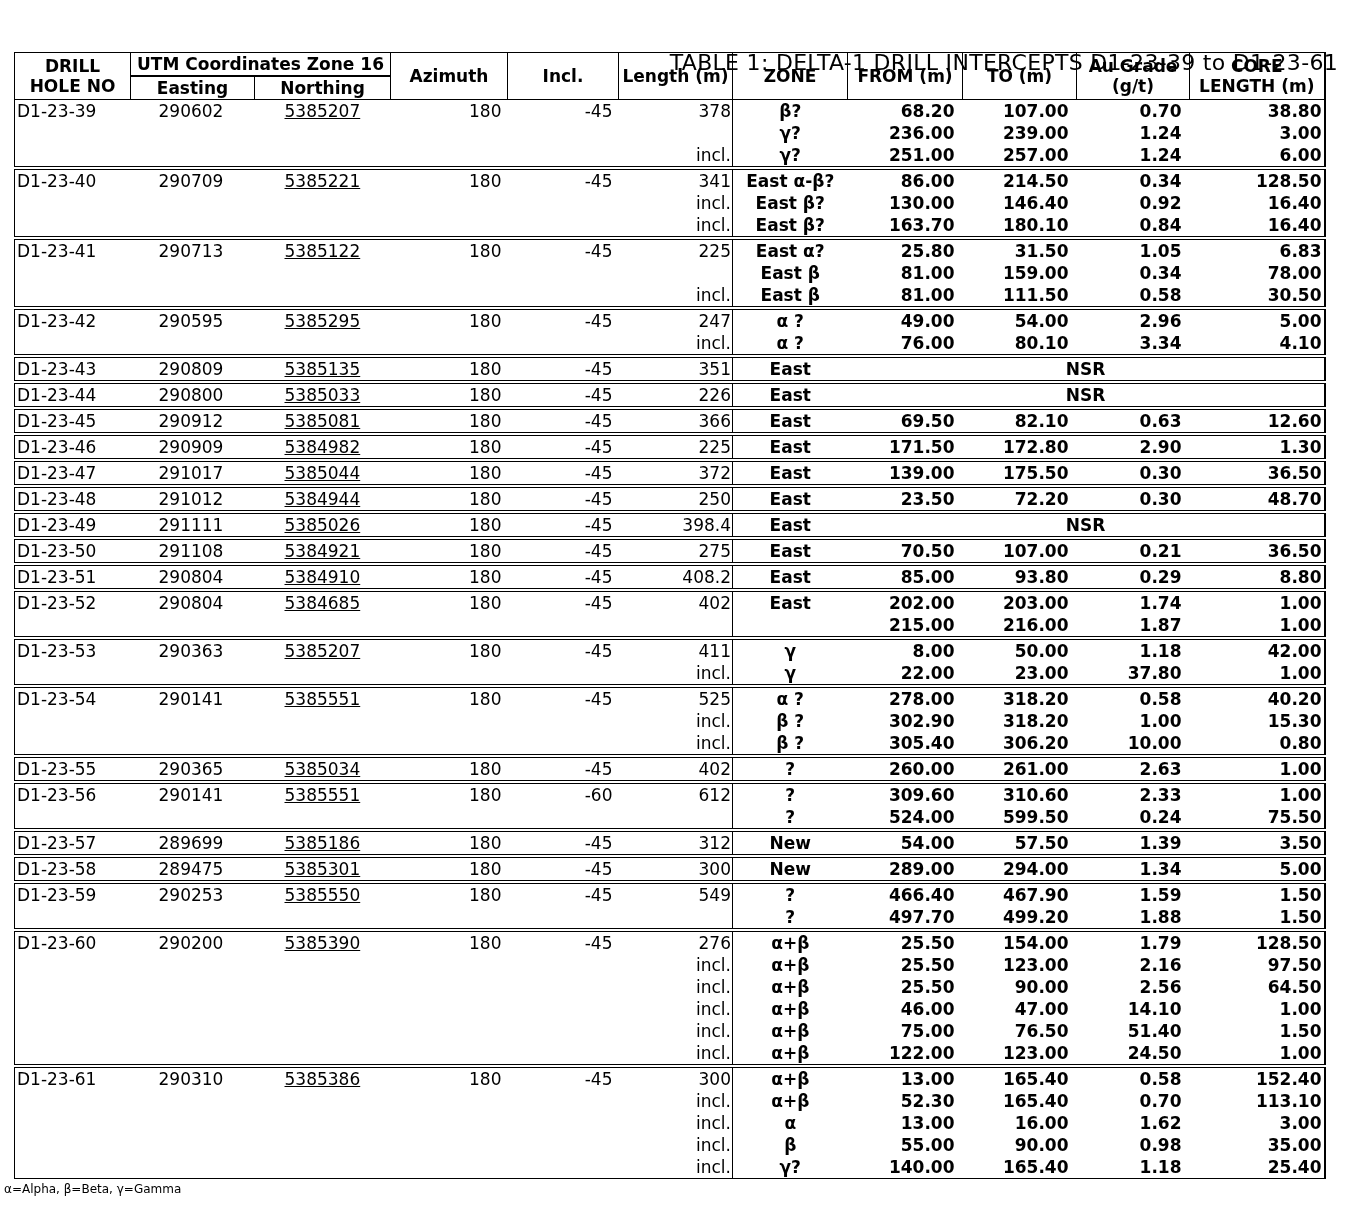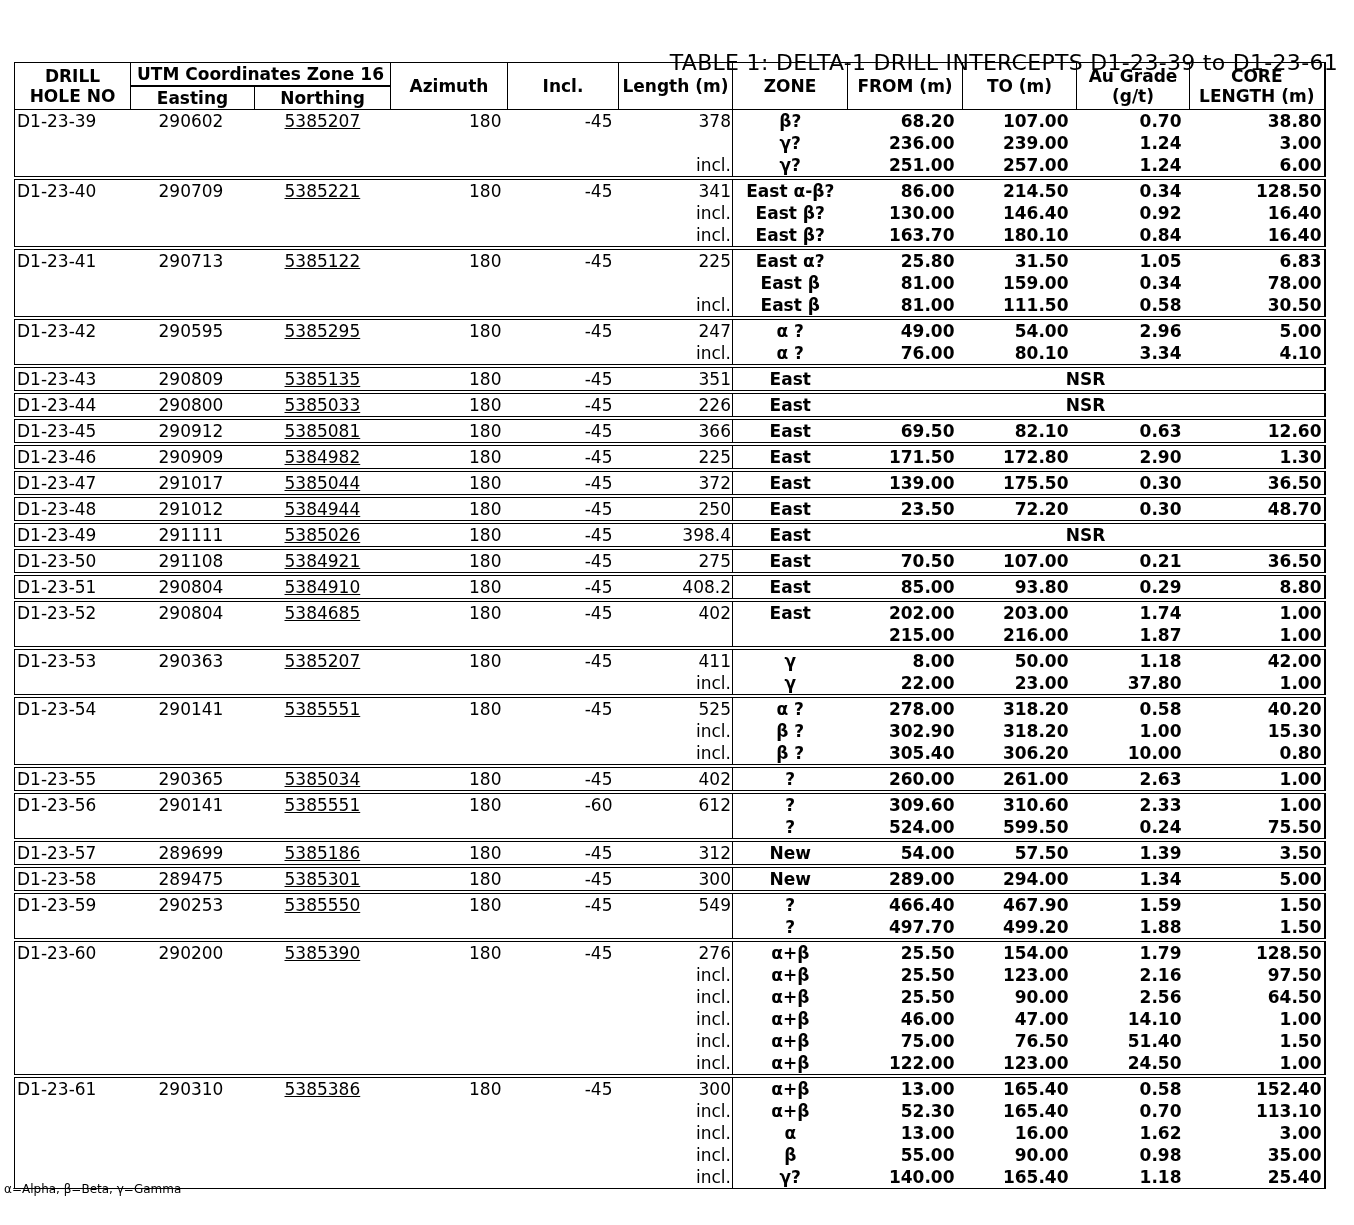--- a/index.html
+++ b/index.html
@@ -1,18 +1,18 @@
 <!DOCTYPE html>
 <html><head>
 <meta charset="utf-8">
 <style>
   html, body { margin:0; padding:0; background:#ffffff; }
   body { width:1354px; height:1225px; position:relative; font-family:"DejaVu Sans", sans-serif; color:#000; overflow:hidden; }
   .title { position:absolute; top:6px; left:0; width:1338px; text-align:right; font-weight:normal; font-size:22px; letter-spacing:0.3px;margin-top:44px; }
-  table { position:absolute; top:62px; left:14px; width:1310px; border-collapse:collapse; font-size:17px; table-layout:fixed; }
+  table { position:absolute; top:52px; left:14px; width:1310px; border-collapse:collapse; font-size:17px; table-layout:fixed; }
   col.c-hole { width:116px; } col.c-east { width:124px; } col.c-north { width:136px; }
   col.c-az { width:117px; } col.c-inc { width:111px; } col.c-len { width:114px; }
   col.c-zone { width:115px; } col.c-from { width:115px; } col.c-to { width:114px; }
   col.c-au { width:113px; } col.c-core { width:135px; }
   th { font-weight:bold; font-size:17px; line-height:20px; border:1px solid #000; padding:0 2px; text-align:center; vertical-align:middle; }
   thead tr.h1 th { height:22px; }
   thead tr.h2 th { height:22px; }
   th.utm { border-bottom:2px solid #000;margin-top:8px; }
   td { padding:0 2px; line-height:22px; height:22px; white-space:nowrap; vertical-align:top; }
   td.hole { text-align:left; }

